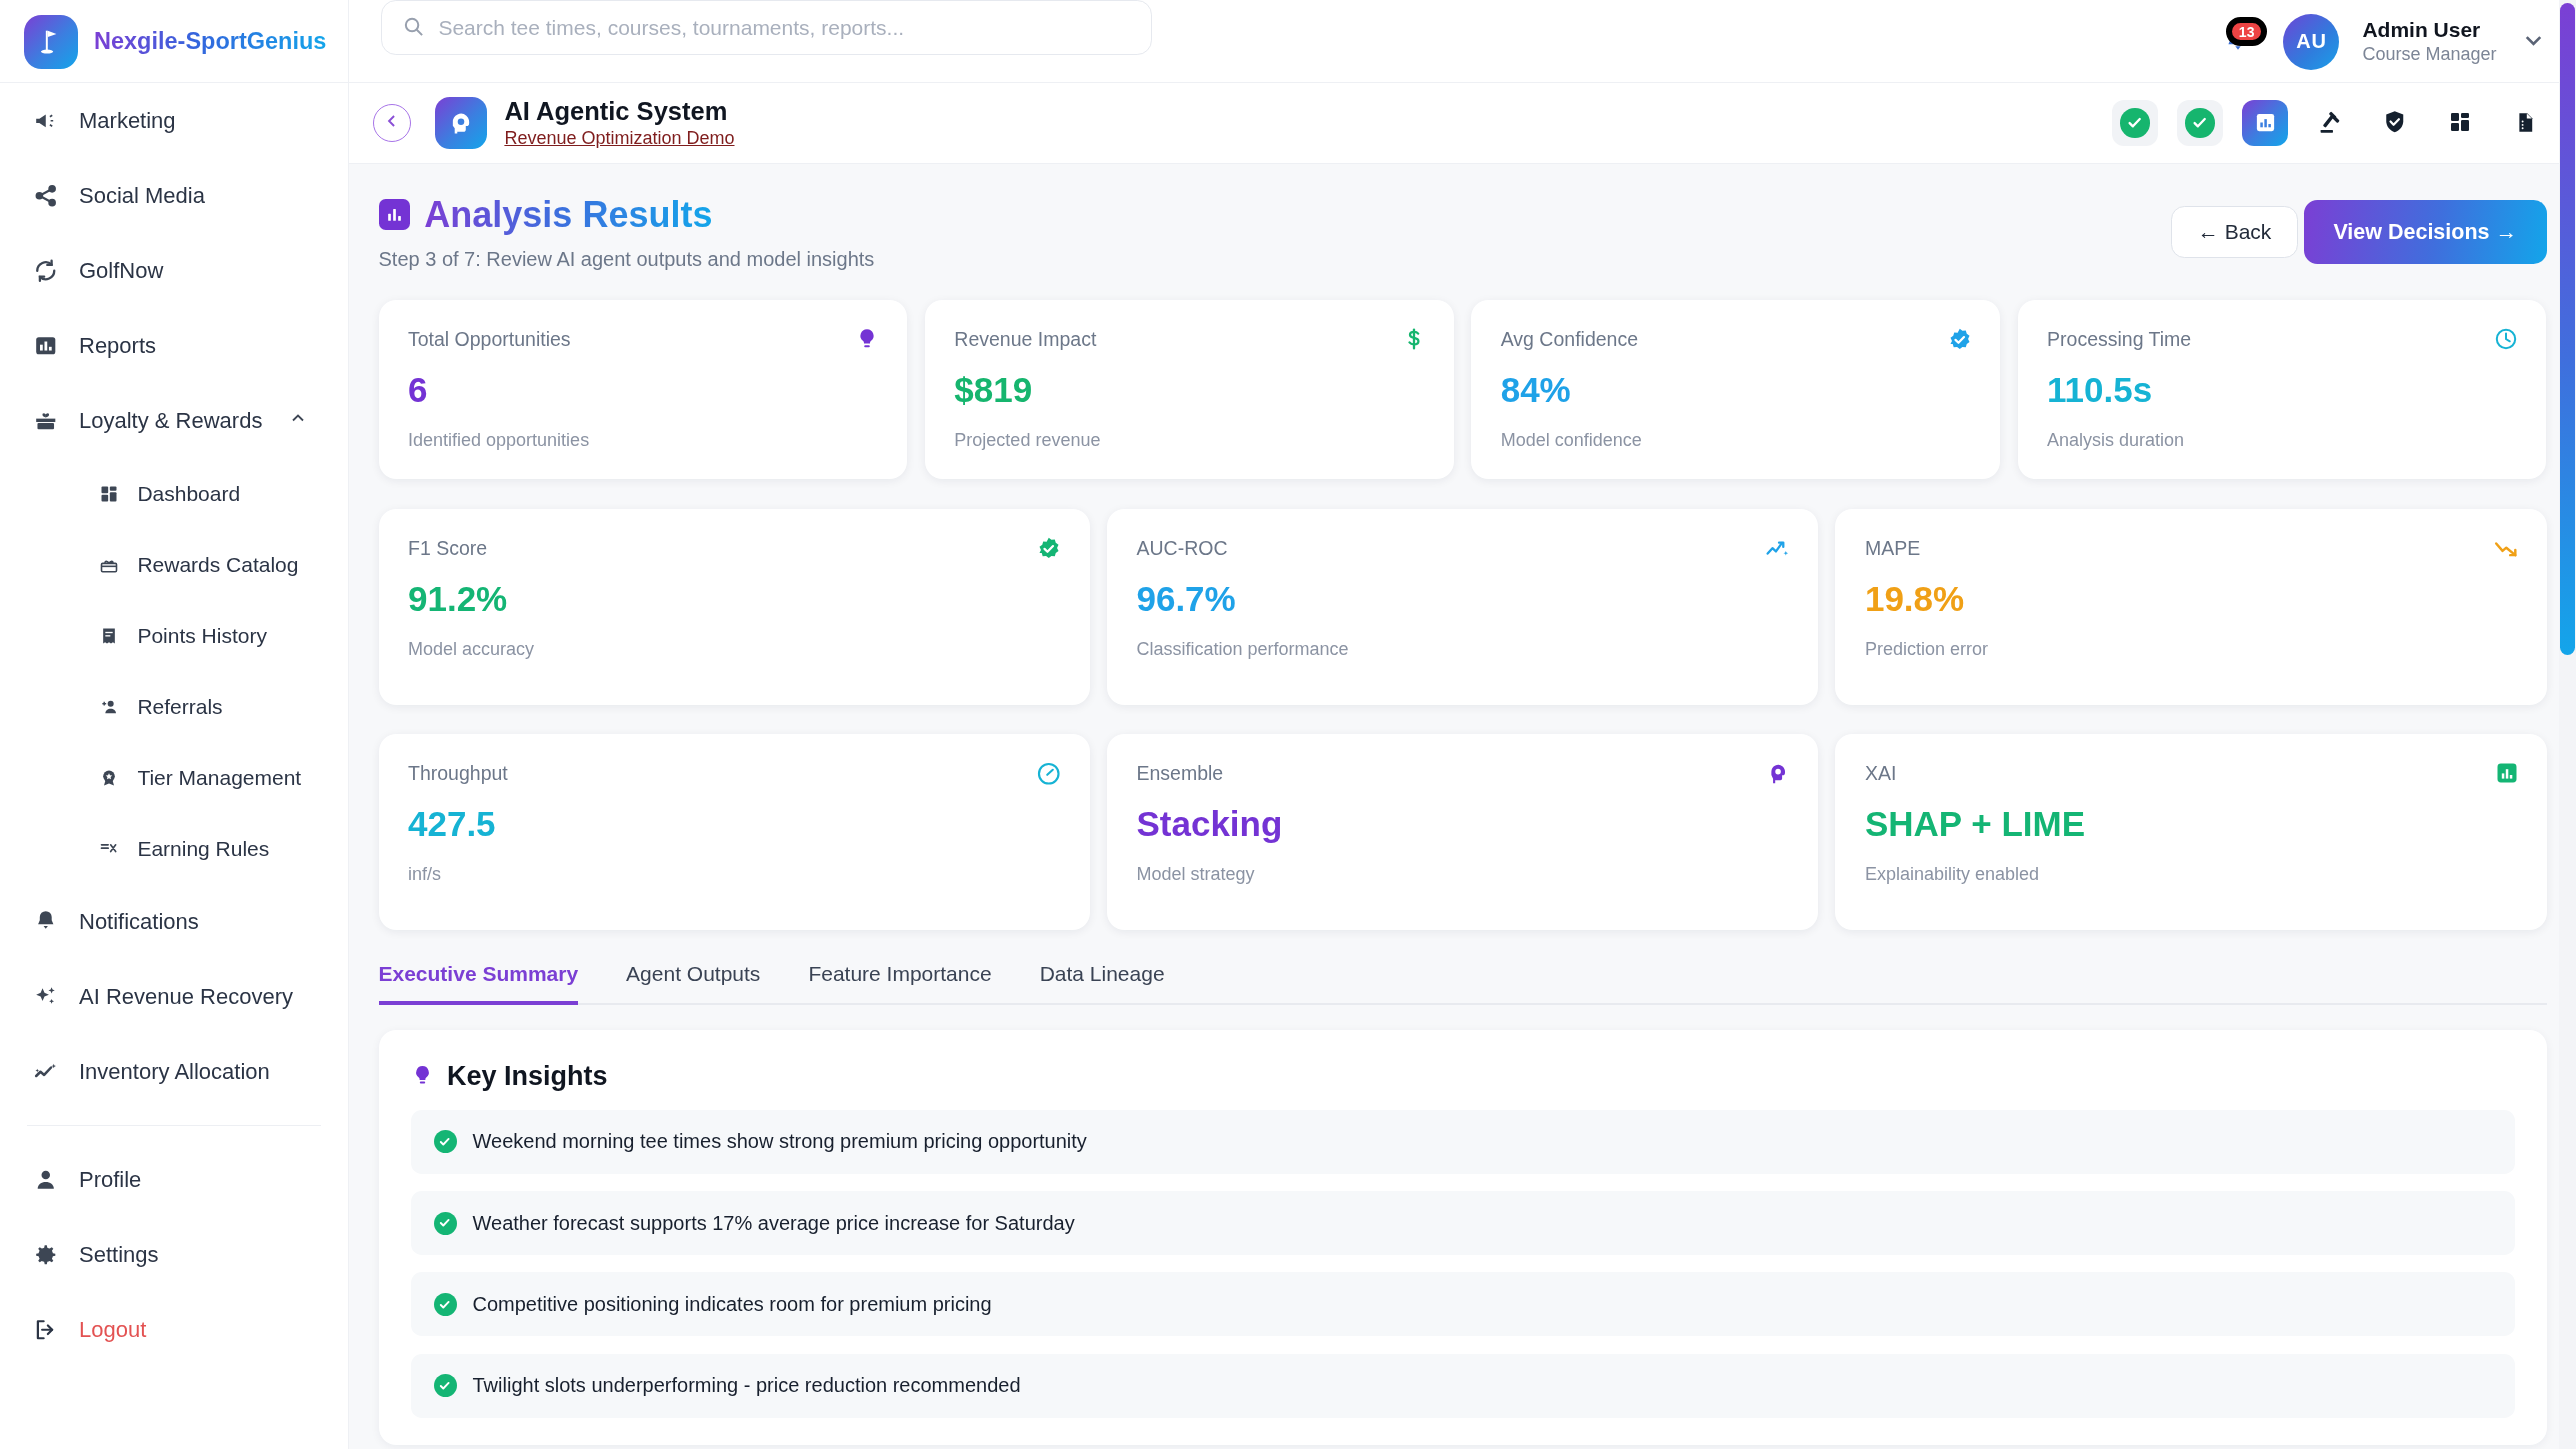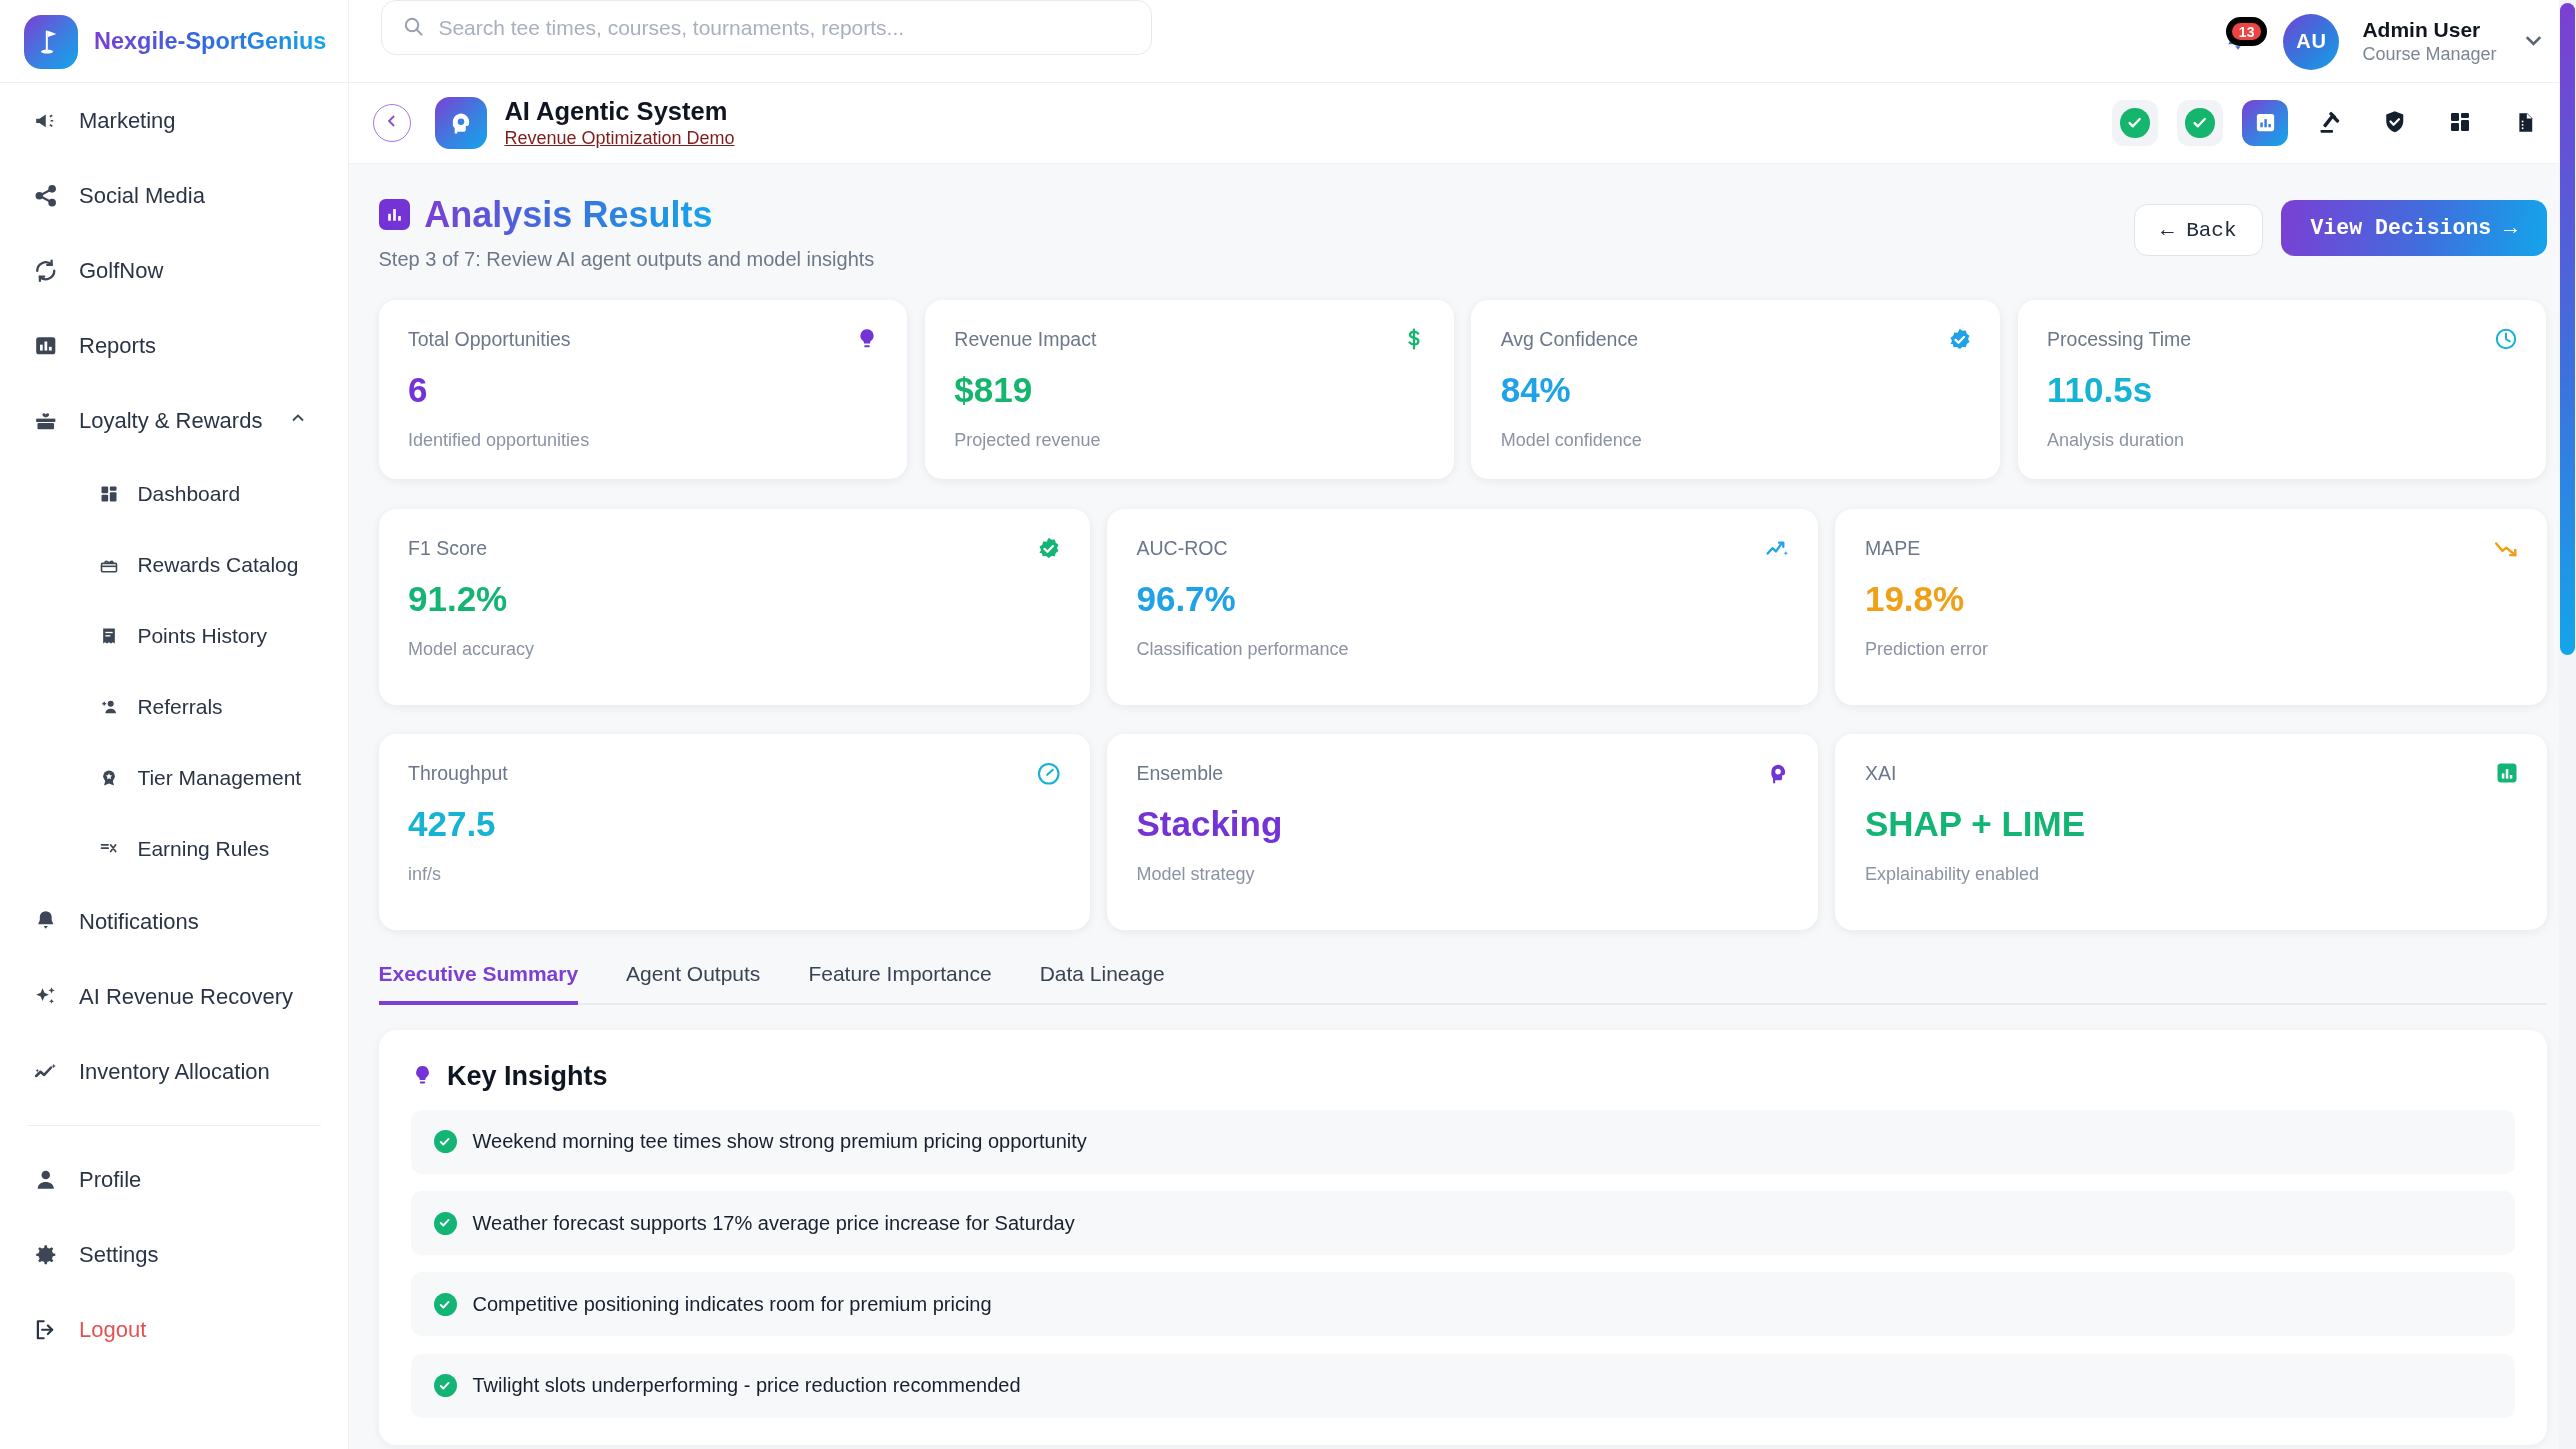--- a/index.html
+++ b/index.html
@@ -126,28 +126,28 @@
   .title-icon {
     width: 31px; height: 31px; border-radius: 6.7px; background: #7433d4;
     display: flex; align-items: center; justify-content: center;
   }
   .page-title {
     font-size: 36px; font-weight: bold;
     background: linear-gradient(90deg, #7b3fd4 0%, #3e6ddd 45%, #13a5ea 100%);
     -webkit-background-clip: text; background-clip: text; color: transparent;
   }
   .page-sub { font-size: 20px; color: #6c7789; margin-top: 12px; }
-  .head-btns { display: flex; gap: 18px; align-items: flex-end; margin-top: 6.7px; font-family: Liberation Mono, monospace;}
+  .head-btns { display: flex; gap: 6px; align-items: center; margin-top: 6.7px;}
   .btn-back {
     height: 52px; padding: 0 25.5px; border: 1.3px solid #dfe3ea; border-radius: 13.4px;
     background: #fff; font-size: 21px; color: #222b3a;
     display: flex; align-items: center; gap: 9.4px;
   }
   .btn-primary {
-    height: 56px; padding: 0 29.5px; border: none; border-radius: 13.4px;
+    height: 64px; padding: 0 29.5px; border: none; border-radius: 13.4px;
     background: linear-gradient(100deg, #7b3fd4 0%, #3f6fdd 55%, #13a5ea 100%);
     color: #fff; font-size: 21.5px; font-weight: bold;
     display: flex; align-items: center; gap: 10.7px;
   }
 
   .cards-row { display: flex; gap: 17.4px; margin-top: 29.5px; }
   .card {
     background: #fff; border-radius: 17.4px; padding: 28px 29.5px;
     box-shadow: 0 2px 9.4px rgba(20,30,60,.07);
     flex: 1; min-height: 161px; position: relative;

